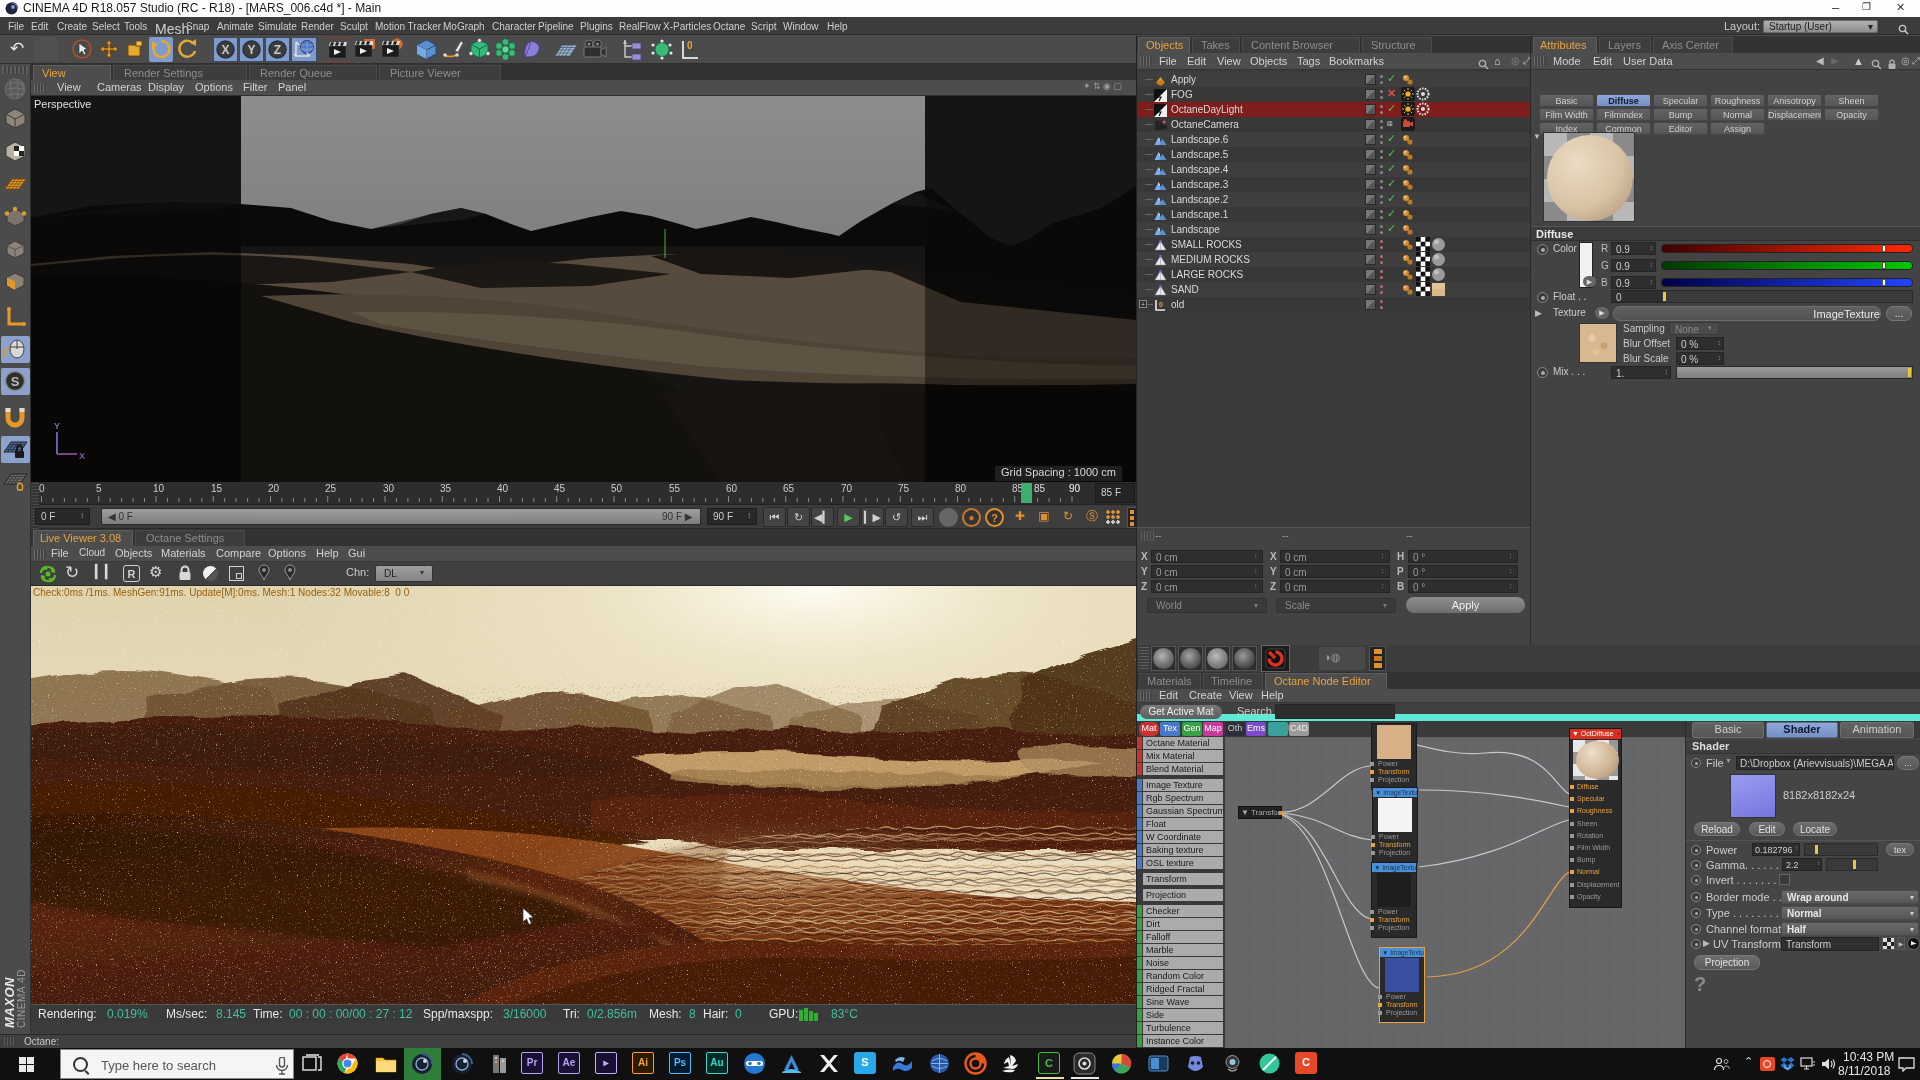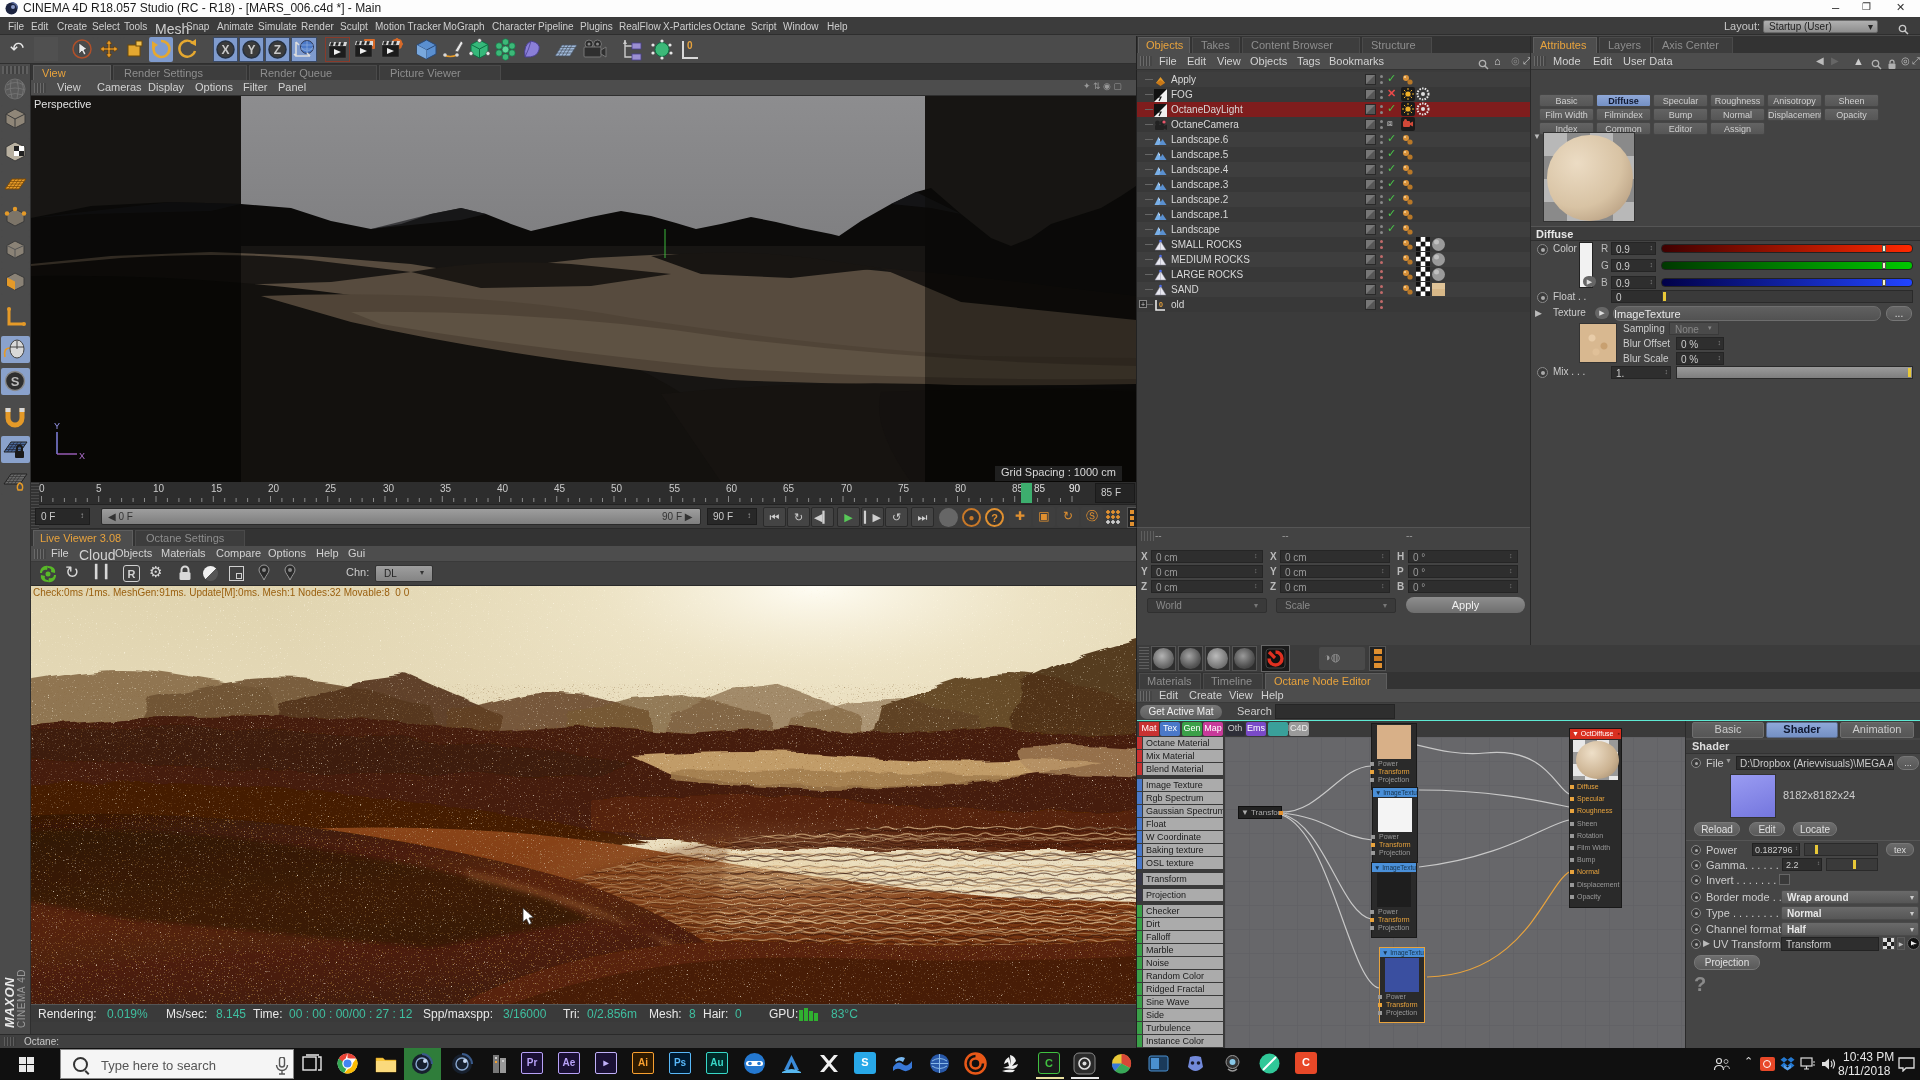--- a/index.html
+++ b/index.html
@@ -479,21 +479,21 @@
       <div class="abs" style="left:2px;top:1px;width:100px;height:16px;background:#4d4d4d;border:1px solid #5e5e5e;border-bottom:none;">
         <span class="txt" style="left:6px;top:1px;font-size:11px;color:#e8a33d;">Live Viewer 3.08</span>
       </div>
       <div class="abs" style="left:104px;top:1px;width:110px;height:16px;background:#3d3d3d;border:1px solid #4a4a4a;border-bottom:none;">
         <span class="txt" style="left:10px;top:1px;font-size:11px;color:#8e8e8e;">Octane Settings</span>
       </div>
     </div>
     <div class="abs" style="left:31px;top:546px;width:1105px;height:16px;background:#4d4d4d;border-bottom:1px solid #3a3a3a;">
       <div class="abs" style="left:3px;top:3px;width:12px;height:10px;background:repeating-linear-gradient(90deg,#6a6a6a 0 1px,#454545 1px 3px);"></div>
       <span class="txt" style="left:20px;top:1px;font-size:11px;color:#d2d2d2;">File</span>
-      <span class="txt" style="left:48px;top:1px;font-size:14px;color:#d2d2d2;">Cloud</span>
+      <span class="txt" style="left:48px;top:1px;font-size:10px;color:#d2d2d2;">Cloud</span>
       <span class="txt" style="left:84px;top:1px;font-size:11px;color:#d2d2d2;">Objects</span>
       <span class="txt" style="left:130px;top:1px;font-size:11px;color:#d2d2d2;">Materials</span>
       <span class="txt" style="left:185px;top:1px;font-size:11px;color:#d2d2d2;">Compare</span>
       <span class="txt" style="left:237px;top:1px;font-size:11px;color:#d2d2d2;">Options</span>
       <span class="txt" style="left:285px;top:1px;font-size:11px;color:#d2d2d2;">Help</span>
       <span class="txt" style="left:317px;top:1px;font-size:11px;color:#d2d2d2;">Gui</span>
     </div>
     <div class="abs" style="left:31px;top:562px;width:1105px;height:24px;background:#404040;border-bottom:1px solid #2a2a2a;">
       <svg class="abs" style="left:6px;top:2px" width="22" height="20" viewBox="0 0 22 20">
         <path d="M11 2 C16 2 19 5 18 9 L14 8 C15 5 13 4 11 4 Z M19 11 C19 16 15 19 11 18 L12 14 C15 15 17 13 17 11 Z M11 18 C6 18 3 15 4 11 L8 12 C7 15 9 16 11 16 Z M3 9 C3 4 7 1 11 2 L10 6 C7 5 5 7 5 9 Z" fill="#58b828"></path>
@@ -1262,21 +1262,21 @@
       <span class="txt" style="left:22px;top:255px;font-size:10px;color:#ccc;">Float . .</span>
       <div class="abs" style="left:80px;top:254px;width:60px;height:13px;background:#2e2e2e;border:1px solid #252525;">
         <span class="txt" style="left:4px;top:1px;font-size:10px;color:#ccc;">0</span>
         <span class="txt" style="right:2px;top:1px;font-size:7px;color:#888;">↕</span>
       </div>
       <div class="abs" style="left:130px;top:254px;width:252px;height:13px;border:1px solid #2a2a2a;background:#3a3a3a;"></div>
       <div class="abs" style="left:132px;top:256px;width:3px;height:9px;background:#e8c838;"></div>
       <span class="txt" style="left:4px;top:272px;font-size:9px;color:#bbb;">▶</span>
       <span class="txt" style="left:22px;top:271px;font-size:10px;color:#ccc;">Texture</span>
       <div class="abs" style="left:64px;top:271px;width:14px;height:12px;border-radius:7px;background:#666;text-align:center;font-size:7px;color:#ddd;line-height:12px;">▶</div>
-      <div class="abs" style="left:82px;top:270px;width:268px;height:15px;background:linear-gradient(#606060,#525252);border:1px solid #6e6e6e;border-radius:7px;text-align:left;font-size:11px;color:#e8e8e8;line-height:14px;">ImageTexture</div>
+      <div class="abs" style="left:82px;top:270px;width:268px;height:15px;background:linear-gradient(#606060,#525252);border:1px solid #6e6e6e;border-radius:7px;text-align:right;font-size:11px;color:#e8e8e8;line-height:14px;">ImageTexture</div>
       <div class="abs" style="left:355px;top:270px;width:26px;height:15px;background:linear-gradient(#666,#555);border:1px solid #777;border-radius:7px;text-align:center;font-size:10px;color:#ddd;line-height:13px;">...</div>
       <div class="abs" style="left:48px;top:287px;width:38px;height:40px;background:#d8b890;border:1px solid #333;">
         <div style="position:absolute;left:4px;top:6px;width:28px;height:26px;background:radial-gradient(circle at 8px 8px,#e8cca8 3px,transparent 4px),radial-gradient(circle at 20px 16px,#c8a070 3px,transparent 4px),radial-gradient(circle at 12px 22px,#e0c098 3px,transparent 4px);"></div>
       </div>
       <span class="txt" style="left:92px;top:287px;font-size:10px;color:#ccc;">Sampling</span>
       <div class="abs" style="left:138px;top:286px;width:50px;height:13px;background:#4a4a4a;border:1px solid #3a3a3a;">
         <span class="txt" style="left:5px;top:1px;font-size:10px;color:#888;">None</span>
         <span class="txt" style="left:38px;top:1px;font-size:7px;color:#888;">▾</span>
       </div>
       <span class="txt" style="left:92px;top:302px;font-size:10px;color:#ccc;">Blur Offset</span>
@@ -1341,27 +1341,27 @@
           <span class="txt" style="left:8px;top:1px;font-size:11px;color:#e8a33d;">Octane Node Editor</span>
         </div>
       </div>
       <div class="abs" style="left:0;top:44px;width:784px;height:14px;background:#4d4d4d;border-bottom:1px solid #3a3a3a;">
         <div class="abs" style="left:3px;top:2px;width:12px;height:10px;background:repeating-linear-gradient(90deg,#6a6a6a 0 1px,#454545 1px 3px);"></div>
         <span class="txt" style="left:22px;top:0px;font-size:11px;color:#d2d2d2;">Edit</span>
         <span class="txt" style="left:52px;top:0px;font-size:11px;color:#d2d2d2;">Create</span>
         <span class="txt" style="left:92px;top:0px;font-size:11px;color:#d2d2d2;">View</span>
         <span class="txt" style="left:124px;top:0px;font-size:11px;color:#d2d2d2;">Help</span>
       </div>
-      <div class="abs" style="left:0;top:58px;width:784px;height:18px;background:#404040;border-bottom:1px solid #5eead4;">
+      <div class="abs" style="left:0;top:58px;width:784px;height:18px;background:#404040;border-bottom:7px solid #5eead4;">
         <div class="abs" style="left:3px;top:2px;width:82px;height:14px;background:linear-gradient(#777,#5e5e5e);border-radius:7px;text-align:center;font-size:10px;color:#eee;line-height:13px;">Get Active Mat</div>
         <span class="txt" style="left:100px;top:2px;font-size:11px;color:#ccc;">Search</span>
         <div class="abs" style="left:138px;top:1px;width:120px;height:15px;background:#2e2e2e;border:1px solid #252525;"></div>
       </div>
       <div class="abs" style="left:0;top:76px;width:784px;height:16px;background:#3a3a3a;">
-        <div class="abs" style="left:2px;top:1px;width:20px;height:14px;background:#c83232;border-radius:0;text-align:center;font-size:9px;color:#fff;line-height:13px;">Mat</div>
+        <div class="abs" style="left:2px;top:1px;width:20px;height:14px;background:#c83232;border-radius:6px;text-align:center;font-size:9px;color:#fff;line-height:13px;">Mat</div>
         <div class="abs" style="left:23px;top:1px;width:20px;height:14px;background:#4a78c8;border-radius:2px;text-align:center;font-size:9px;color:#fff;line-height:13px;">Tex</div>
         <div class="abs" style="left:45px;top:1px;width:20px;height:14px;background:#3aa048;border-radius:2px;text-align:center;font-size:9px;color:#fff;line-height:13px;">Gen</div>
         <div class="abs" style="left:66px;top:1px;width:20px;height:14px;background:#c83a9a;border-radius:2px;text-align:center;font-size:9px;color:#fff;line-height:13px;">Map</div>
         <div class="abs" style="left:88px;top:1px;width:20px;height:14px;background:#2e2e38;border-radius:2px;text-align:center;font-size:9px;color:#ccc;line-height:13px;">Oth</div>
         <div class="abs" style="left:109px;top:1px;width:20px;height:14px;background:#7a4ac8;border-radius:2px;text-align:center;font-size:9px;color:#fff;line-height:13px;">Ems</div>
         <div class="abs" style="left:131px;top:1px;width:20px;height:14px;background:#3aa09a;border-radius:2px;text-align:center;font-size:9px;color:#fff;line-height:13px;padding-left:20px;">Med</div>
         <div class="abs" style="left:152px;top:1px;width:20px;height:14px;background:#9a9a9a;border-radius:2px;text-align:center;font-size:9px;color:#eee;line-height:13px;">C4D</div>
       </div>
       <div class="abs" style="left:0;top:92px;width:88px;height:311px;background:#3a3a3a;">
         <div class="abs" style="left:0;top:0px;width:5px;height:12px;background:#c83232;"></div>

